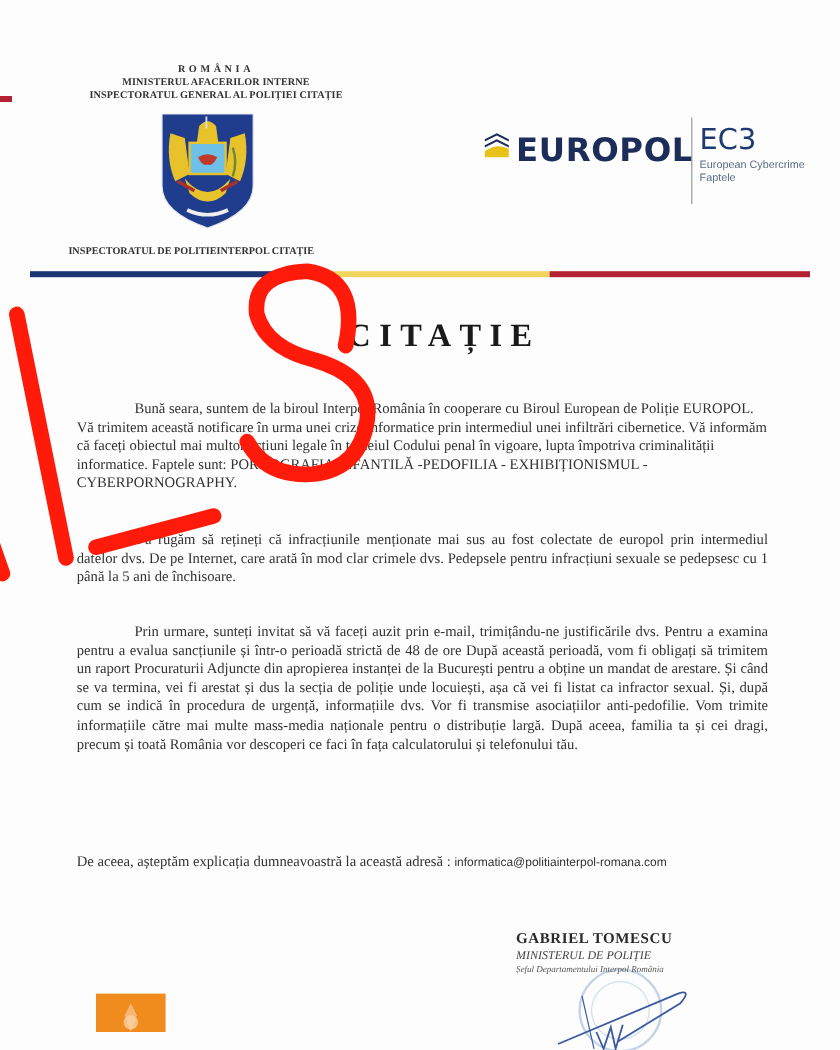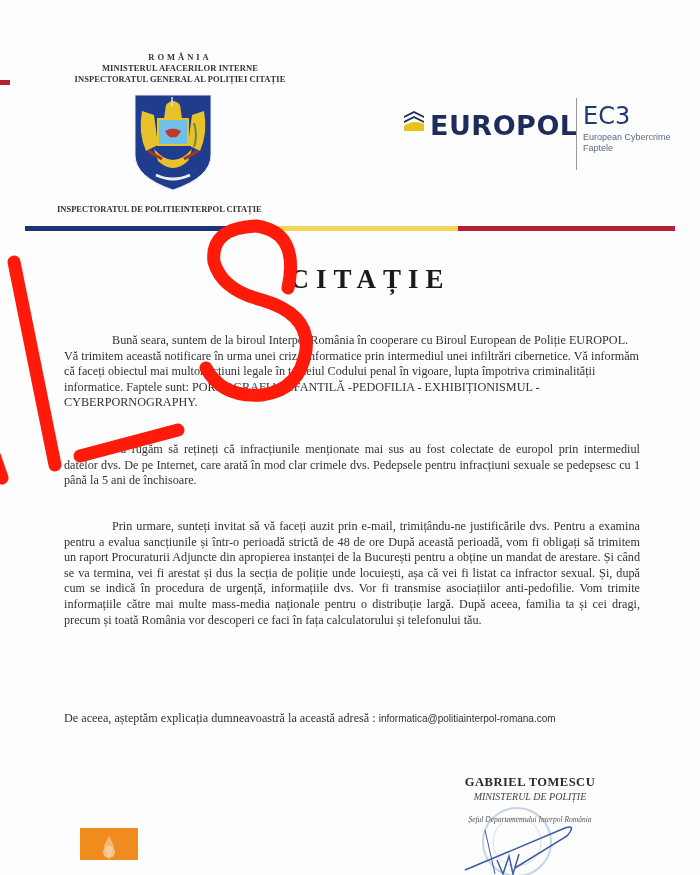--- a/index.html
+++ b/index.html
@@ -35,24 +35,24 @@
 
     .para { position: absolute; left: 64px; width: 576px; font-size: 12.2px; line-height: 15.6px; color: #333; text-align: left; }
     .para.justify { text-align: justify; }
     .indent { display: inline-block; width: 48px; }
     .p1 { top: 333px; }
     .p2 { top: 442px; }
     .p3 { top: 519px; }
     .p4 { top: 687px; margin-top: 24px; }
     .email { font-family: "Liberation Sans", sans-serif; font-size: 10px; }
 
-    .signature { position: absolute; left: 430px; top: 775px; width: 200px; text-align: center; }
+    .signature { position: absolute; left: 430px; top: 775px; width: 200px; }
     .sig-name { font-weight: bold; font-size: 12.5px; color: #2a2a2a; letter-spacing: 0.5px; }
     .sig-role { font-style: italic; font-size: 10px; color: #444; margin-top: 1px; }
-    .sig-dept { font-style: italic; font-size: 7.5px; color: #555; margin-top: 13px; }
+    .sig-dept { font-style: italic; font-size: 7.5px; color: #555; margin-top: 1px; }
     .stamp { position: absolute; left: 455px; top: 790px; width: 130px; height: 85px; }
 
     .orange-badge { position: absolute; left: 80px; top: 828px; width: 58px; height: 32px; background: #f08c1e; overflow: hidden; }
 
     .overlay { position: absolute; left: 0; top: 0; width: 700px; height: 875px; pointer-events: none; }
   </style>
 </head>
 <body>
 
 <div class="page">

